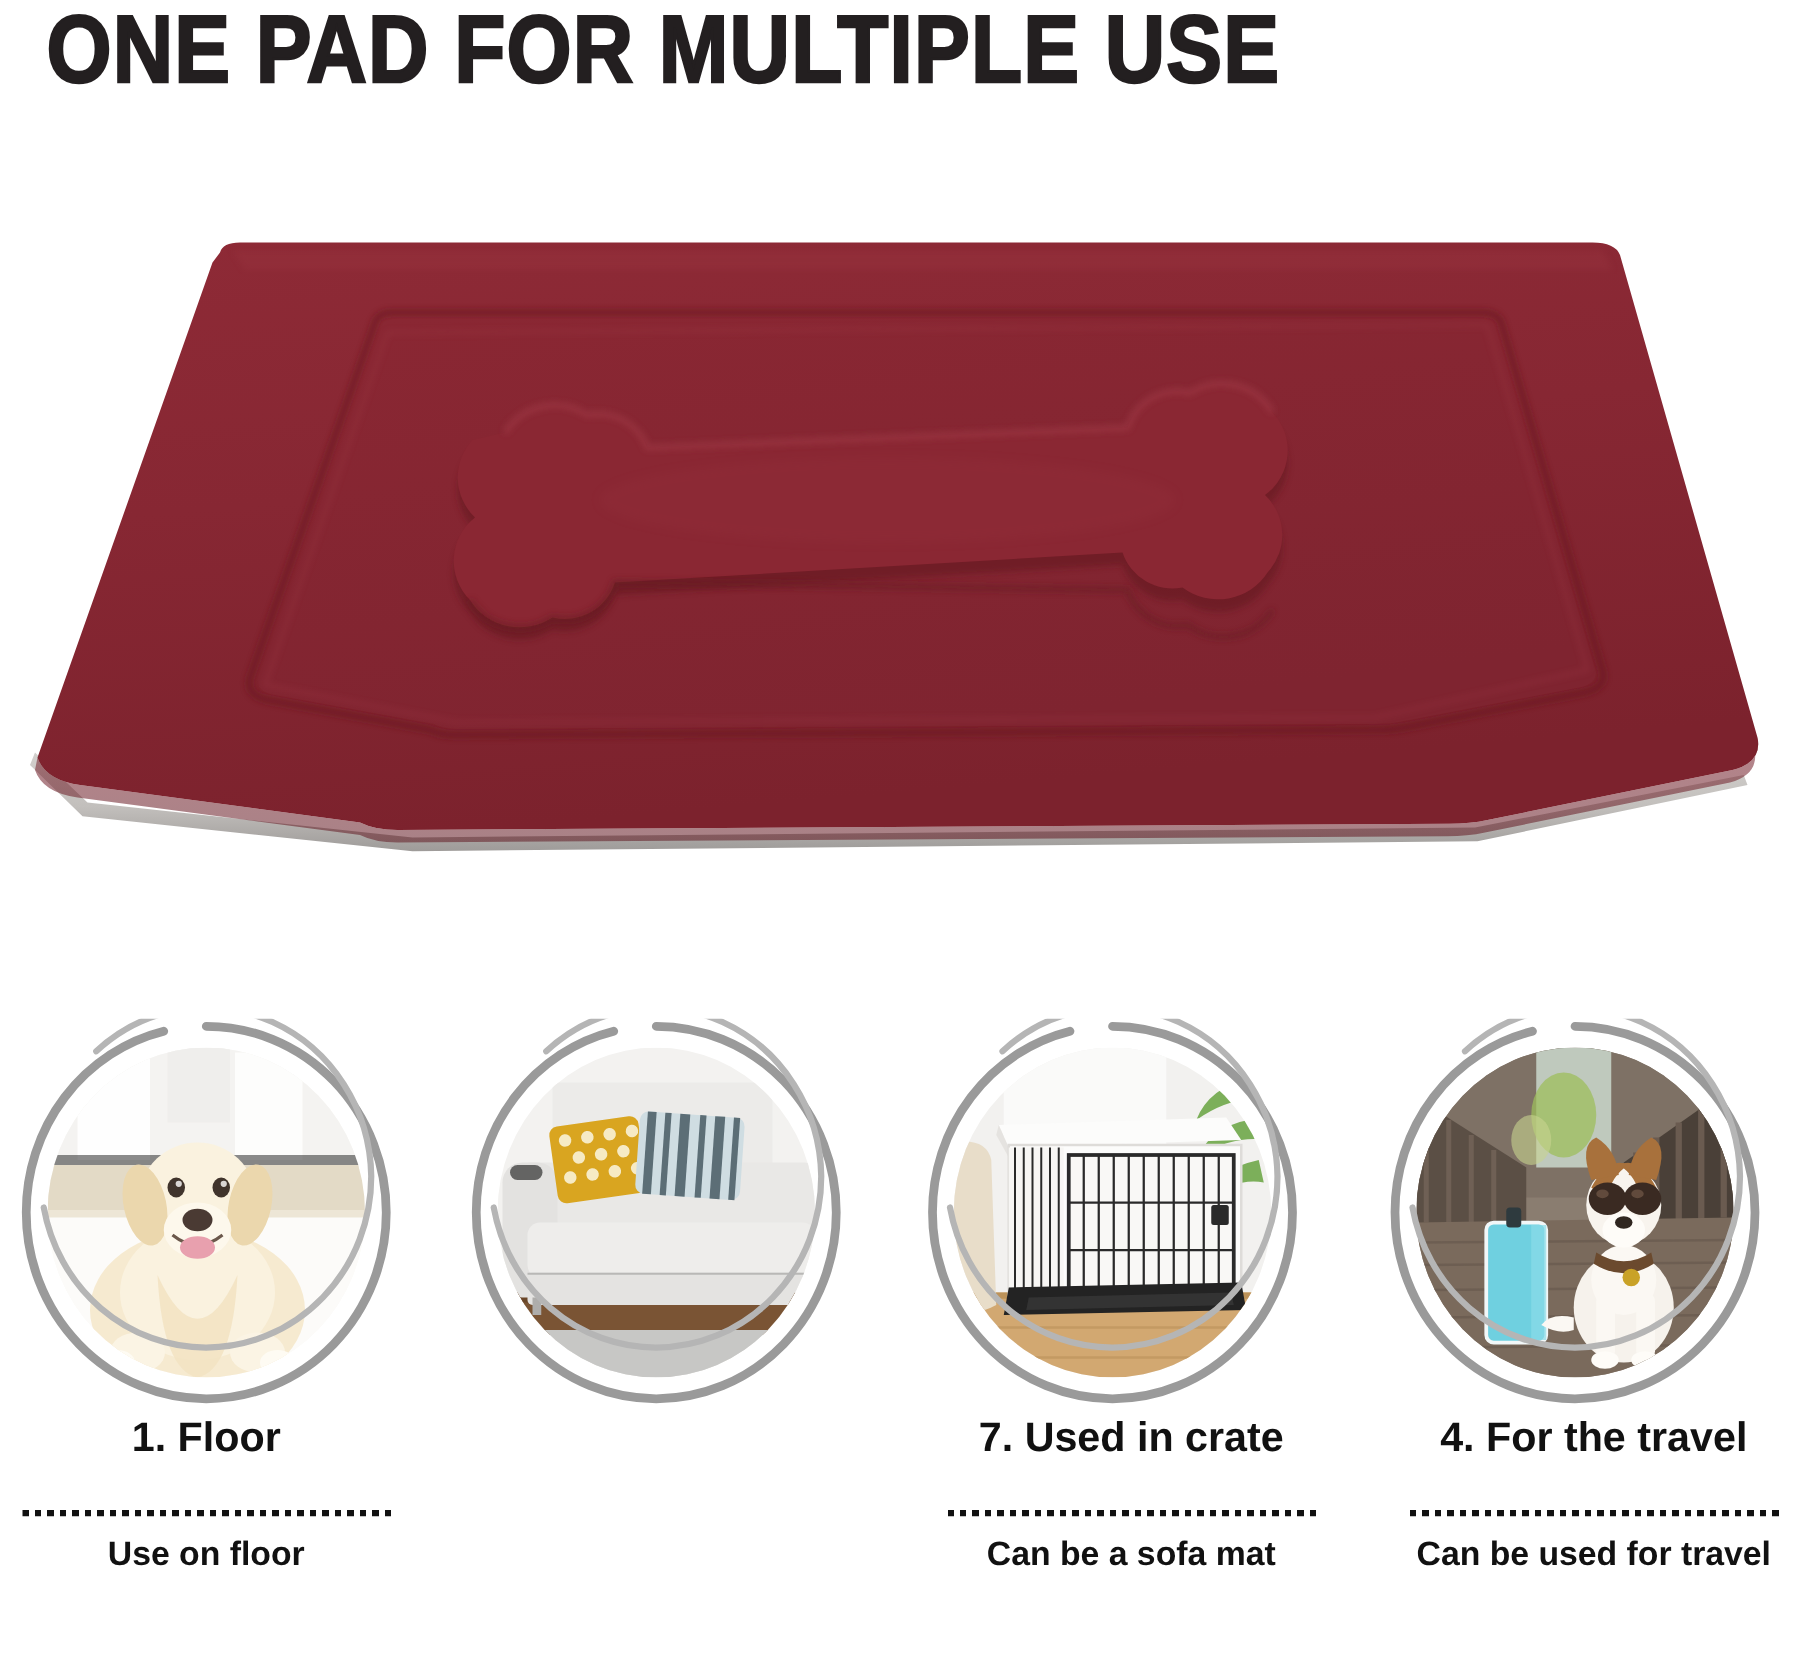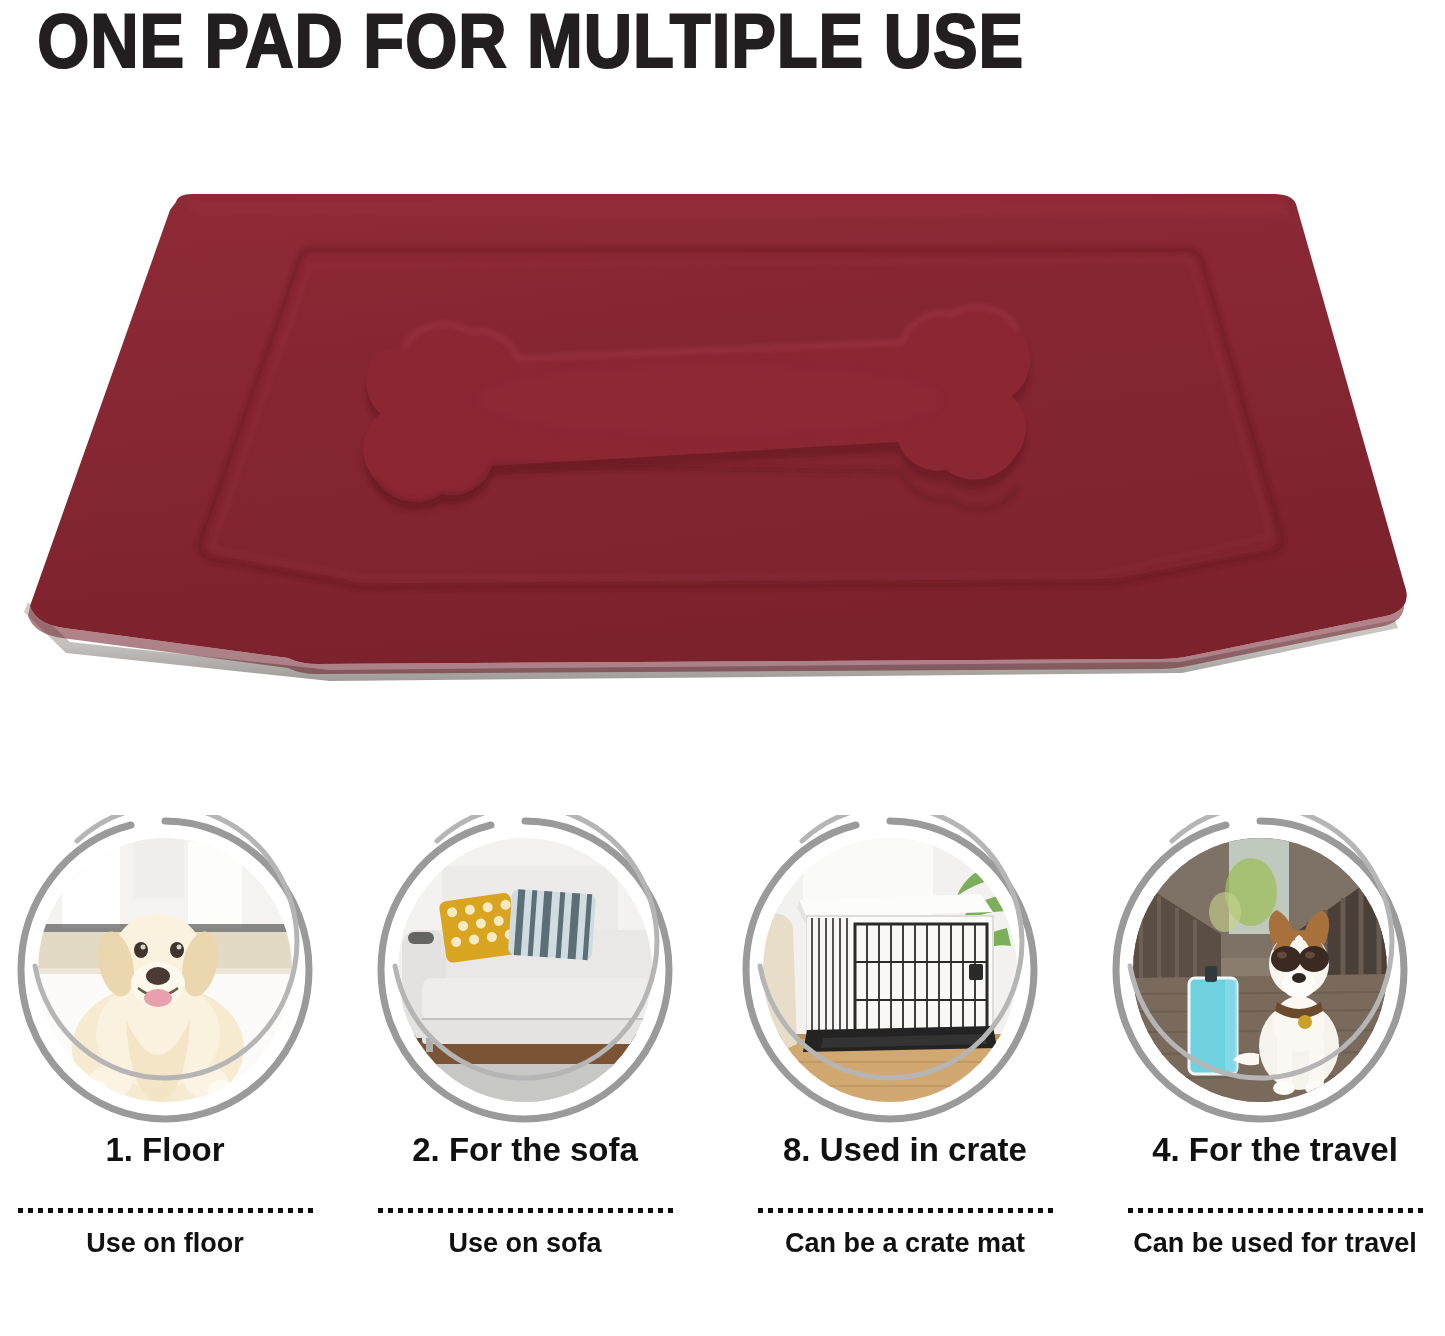--- a/index.html
+++ b/index.html
@@ -522,30 +522,25 @@
 </div>
 
 <div class="captions">
 
   <div class="cap-cell" style="left:-10px;">
     <div class="cap-head">1. Floor</div>
     <div class="cap-divider"></div>
     <div class="cap-sub">Use on  floor</div>
   </div>
 
-  <div class="cap-cell" style="left:350px;">
-    <div class="cap-head">2. For the sofa</div>
+
+  <div class="cap-cell" style="left:730px;">
+    <div class="cap-head">7. Used in crate</div>
     <div class="cap-divider"></div>
-    <div class="cap-sub">Use on  sofa</div>
-  </div>
-
-  <div class="cap-cell" style="left:730px;">
-    <div class="cap-head">8. Used in crate</div>
-    <div class="cap-divider"></div>
-    <div class="cap-sub">Can be a crate mat</div>
+    <div class="cap-sub">Can be a sofa mat</div>
   </div>
 
   <div class="cap-cell" style="left:1100px;">
     <div class="cap-head">4. For the travel</div>
     <div class="cap-divider"></div>
     <div class="cap-sub">Can be used for travel</div>
   </div>
 
 </div>
 

